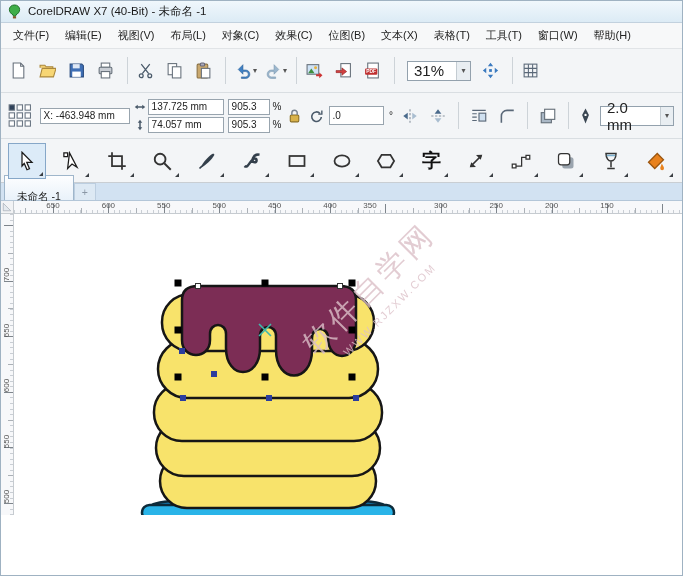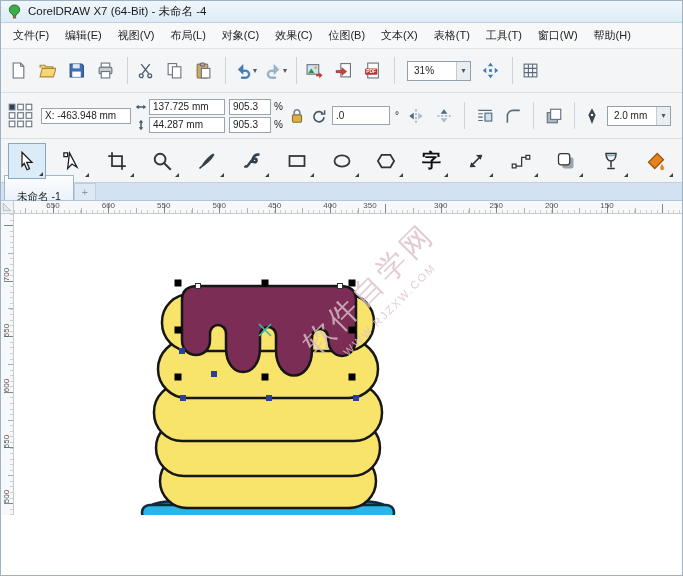--- a/index.html
+++ b/index.html
@@ -15,21 +15,21 @@
   .menu-item{padding:5px 8px;cursor:default;white-space:nowrap}
   
   .toolbar{height:44px;display:flex;align-items:center;padding:0 6px;background:#f3f5f7;border-bottom:1px solid #d9dee2;gap:2px}
   .tb-btn{display:flex;align-items:center;gap:1px;height:30px;min-width:27px;padding:0 3px;border:none;background:transparent;cursor:default}
   .ic{width:17px;height:17px;display:inline-block}
   .ic svg{width:100%;height:100%;display:block}
   .ic.lg{width:20px;height:20px}
   .caret{font-size:8px;color:#555;line-height:1}
   .sep{width:1px;height:27px;background:#cdd3d8;margin:0 4px;flex:0 0 auto}
   .combo{display:flex;align-items:center;height:20px;background:#fff;border:1px solid #93a1ad;margin:0 6px}
-  .combo-val{padding:0 6px;min-width:48px;font-size:10px}
+  .combo-val{padding:0 6px;min-width:48px;font-size:15px}
   .combo .caret{width:14px;height:100%;display:flex;align-items:center;justify-content:center;border-left:1px solid #c4ccd2;background:#e9eef2}
   
   .propbar{height:46px;display:flex;align-items:center;padding:0 6px;background:#f3f5f7;border-bottom:1px solid #d9dee2;gap:4px}
   .pb-col{display:flex;flex-direction:column;gap:2px}
   .pb-row{display:flex;align-items:center;gap:2px}
   .pb-field{background:#fff;border:1px solid #98a4ae;height:16px;line-height:14px;font-size:10px;padding:0 3px;white-space:nowrap;overflow:hidden}
   .w100{width:90px}.w76{width:76px}.w42{width:42px}.w58{width:58px}
   .pb-field.tall{height:19px;line-height:17px}
   .pb-unit{font-size:10px;padding:0 1px}
   .pb-ic{width:18px;height:18px;display:inline-block}
@@ -77,21 +77,21 @@
   .wm2{font-size:11px;letter-spacing:2px;margin-top:2px;white-space:nowrap}
 </style>
 </head>
 <body>
 
 <div class="titlebar">
   <span class="app-ic"><svg viewBox="0 0 16 16">
         <path d="M8 1C4.7 1 2.5 3.3 2.5 6c0 2.5 2 4.6 4 5.6l.3 1.4h2.4l.3-1.4c2-1 4-3.1 4-5.6C13.5 3.3 11.3 1 8 1z" fill="#3fae49" stroke="#1e6e27"></path>
         <rect x="6.3" y="13.2" width="3.4" height="2.2" fill="#8a5a2a"></rect>
       </svg></span>
-  <span class="title-text">CorelDRAW X7 (64-Bit) - 未命名 -4</span>
+  <span class="title-text">CorelDRAW X7 (40-Bit) - 未命名 -1</span>
 </div>
 
 <div class="menubar">
     <div class="menu-item">文件(F)</div>
     <div class="menu-item">编辑(E)</div>
     <div class="menu-item">视图(V)</div>
     <div class="menu-item">布局(L)</div>
     <div class="menu-item">对象(C)</div>
     <div class="menu-item">效果(C)</div>
     <div class="menu-item">位图(B)</div>
@@ -260,21 +260,21 @@
           </svg>
         </span>
         <div class="pb-field w76">137.725 mm</div>
       </div>
     <div class="pb-row">
         <span class="pb-ic sm">
           <svg viewBox="0 0 16 16" fill="#4a5a6a">
             <path d="M8 1l3 4H9v6h2l-3 4-3-4h2V5H5z"></path>
           </svg>
         </span>
-        <div class="pb-field w76">44.287 mm</div>
+        <div class="pb-field w76">74.057 mm</div>
       </div>
   </div>
   <div class="pb-col">
     <div class="pb-row">
         <div class="pb-field w42">905.3</div>
         <span class="pb-unit">%</span>
       </div>
     <div class="pb-row">
         <div class="pb-field w42">905.3</div>
         <span class="pb-unit">%</span>

